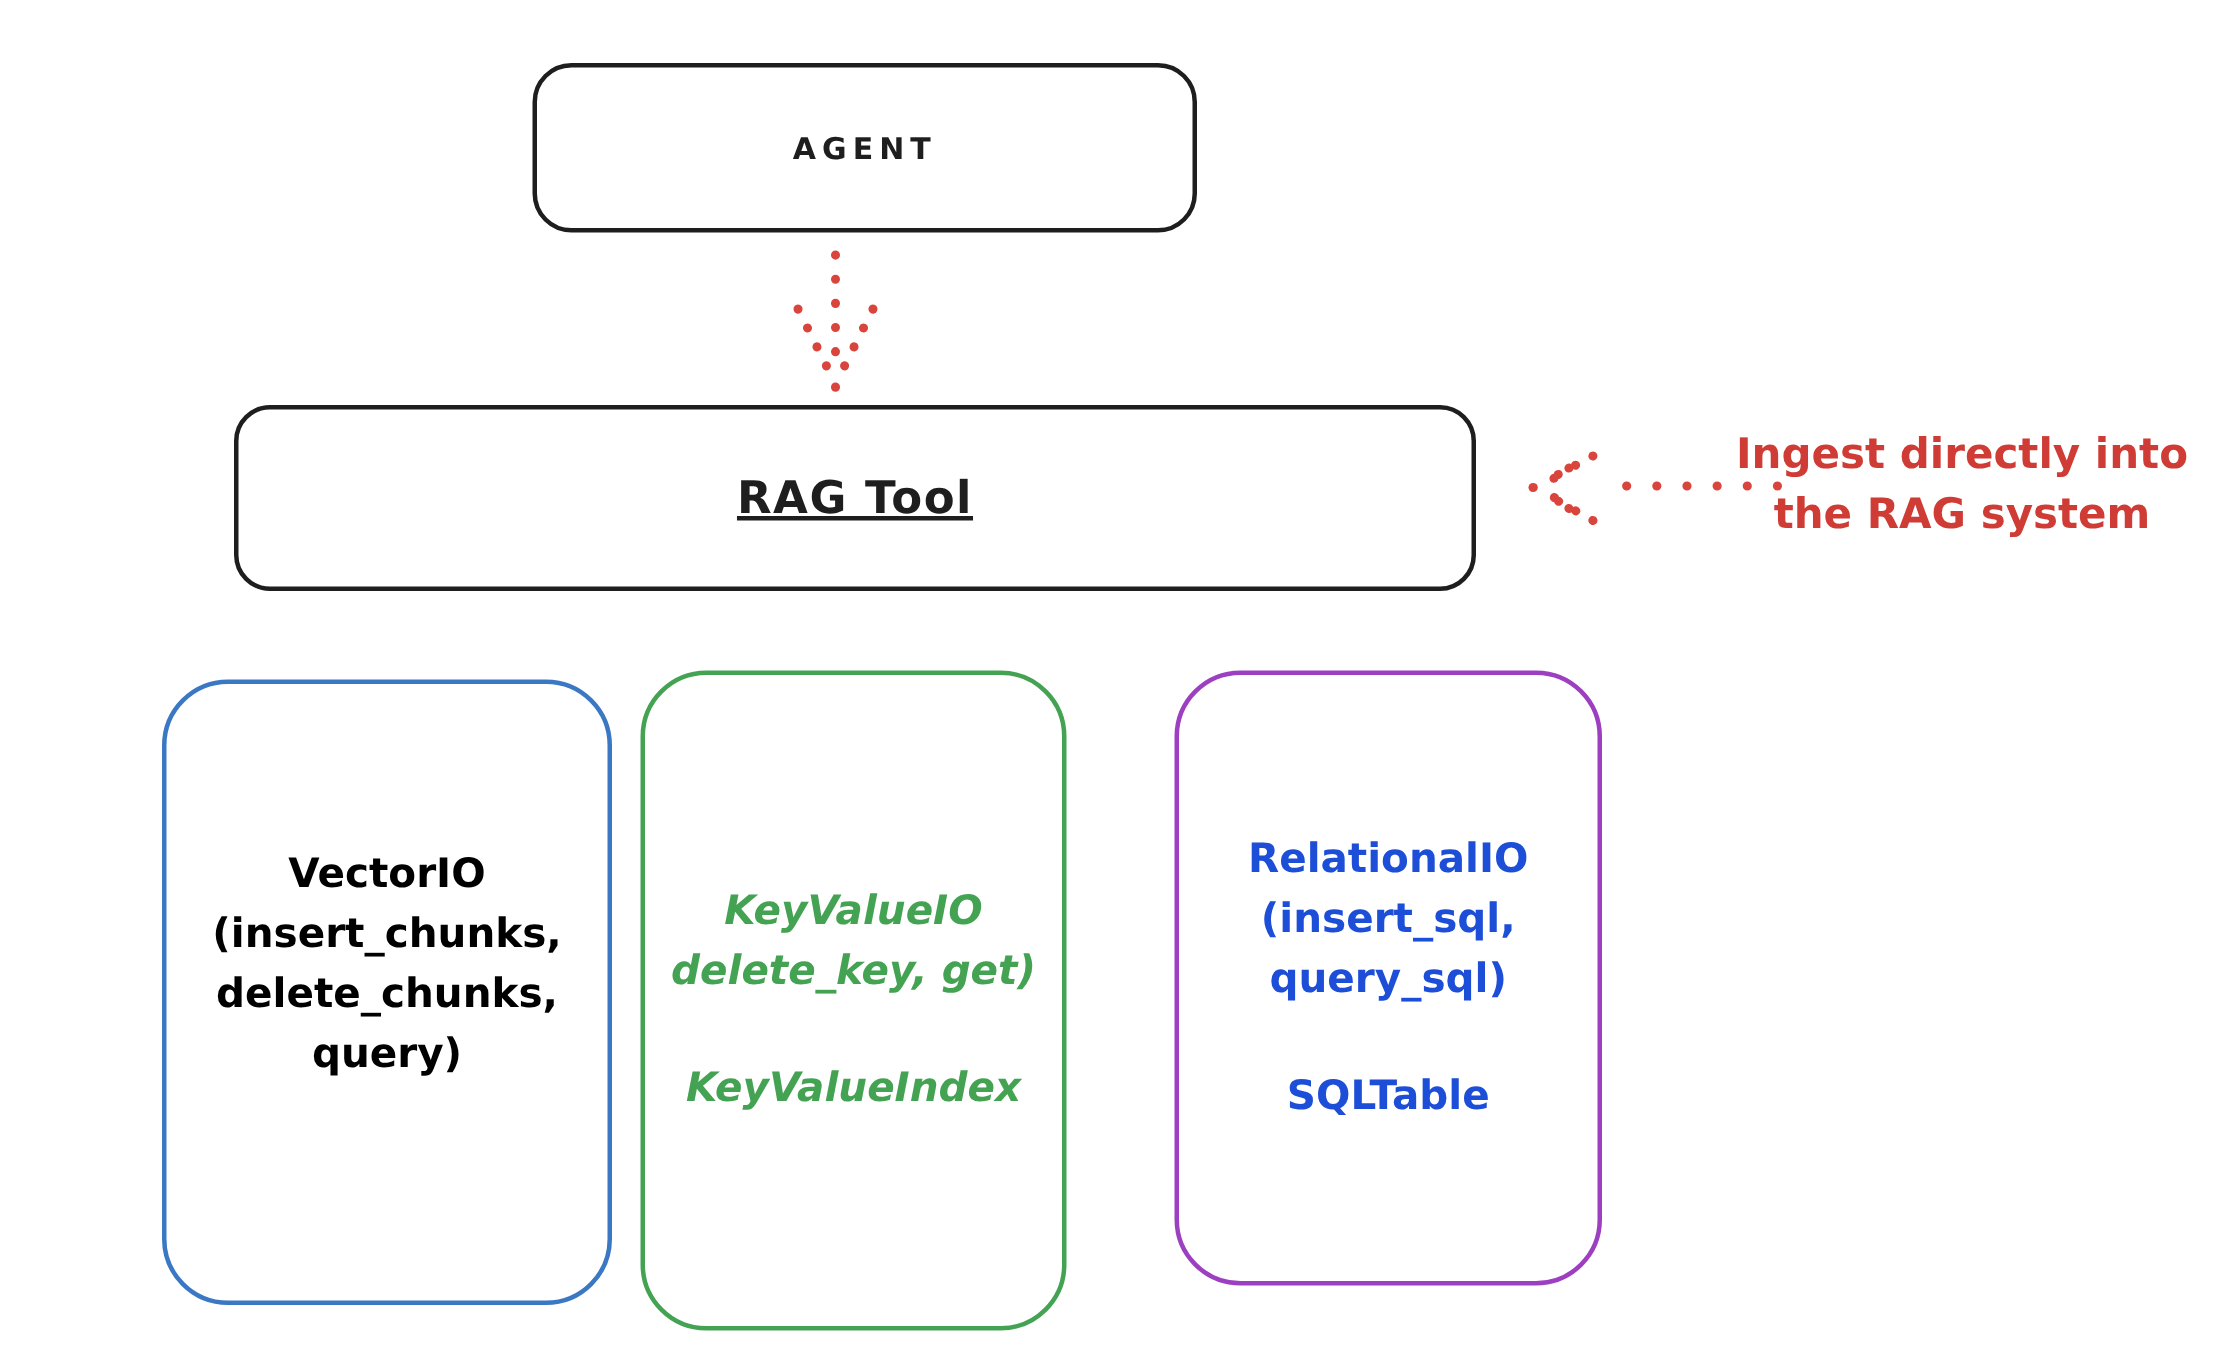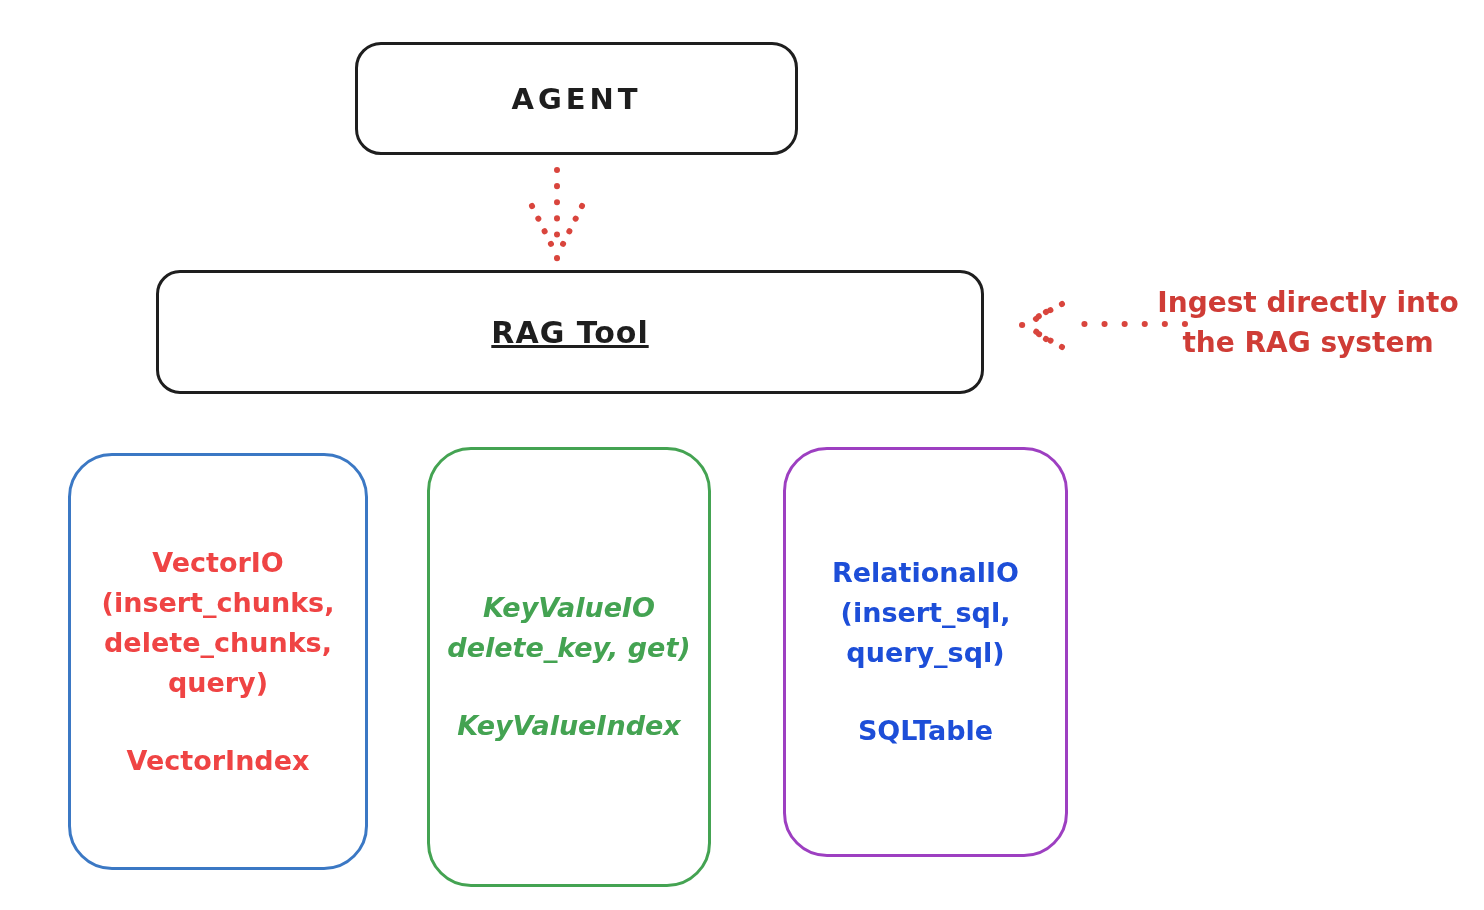--- a/index.html
+++ b/index.html
@@ -19,21 +19,21 @@
     border: 3.5px solid #1e1e1e;
     display: flex;
     align-items: center;
     justify-content: center;
     color: #1e1e1e;
     box-sizing: border-box;
   }
   .agent-box {
     left: 355px; top: 42px; width: 443px; height: 113px;
     border-radius: 26px;
-    font-size: 29px; font-weight: 700; letter-spacing: 4px;
+    font-size: 20px; font-weight: 700; letter-spacing: 4px;
   }
   .rag-box {
     left: 156px; top: 270px; width: 828px; height: 124px;
     border-radius: 24px;
     font-size: 30px; font-weight: 700; letter-spacing: 1px; text-decoration: underline;
   }
 
   .store-box {
     position: absolute;
     background: #ffffff;
@@ -92,28 +92,27 @@
 
   <div class="box rag-box">
     <span>RAG Tool</span>
   </div>
 
   <div class="annotation" style="color: rgb(207, 60, 54); border-color: rgb(207, 60, 54);">
     <div>Ingest directly into</div>
     <div>the RAG system</div>
   </div>
 
-  <div class="store-box store-vector" style="color: #ef4444; border-color: rgb(59, 120, 196);">
+  <div class="store-box store-vector" style="color: #000000; border-color: rgb(59, 120, 196); margin-left: 40px;">
     <div>
       <div>VectorIO</div>
       <div>(insert_chunks,</div>
       <div>delete_chunks,</div>
       <div>query)</div>
       <div class="store-gap"></div>
-      <div>VectorIndex</div>
     </div>
   </div>
 
   <div class="store-box store-kv" style="color: rgb(68, 163, 82); border-color: rgb(68, 163, 82);">
     <div>
       <div>KeyValueIO</div>
       <div>delete_key, get)</div>
       <div class="store-gap"></div>
       <div>KeyValueIndex</div>
     </div>

